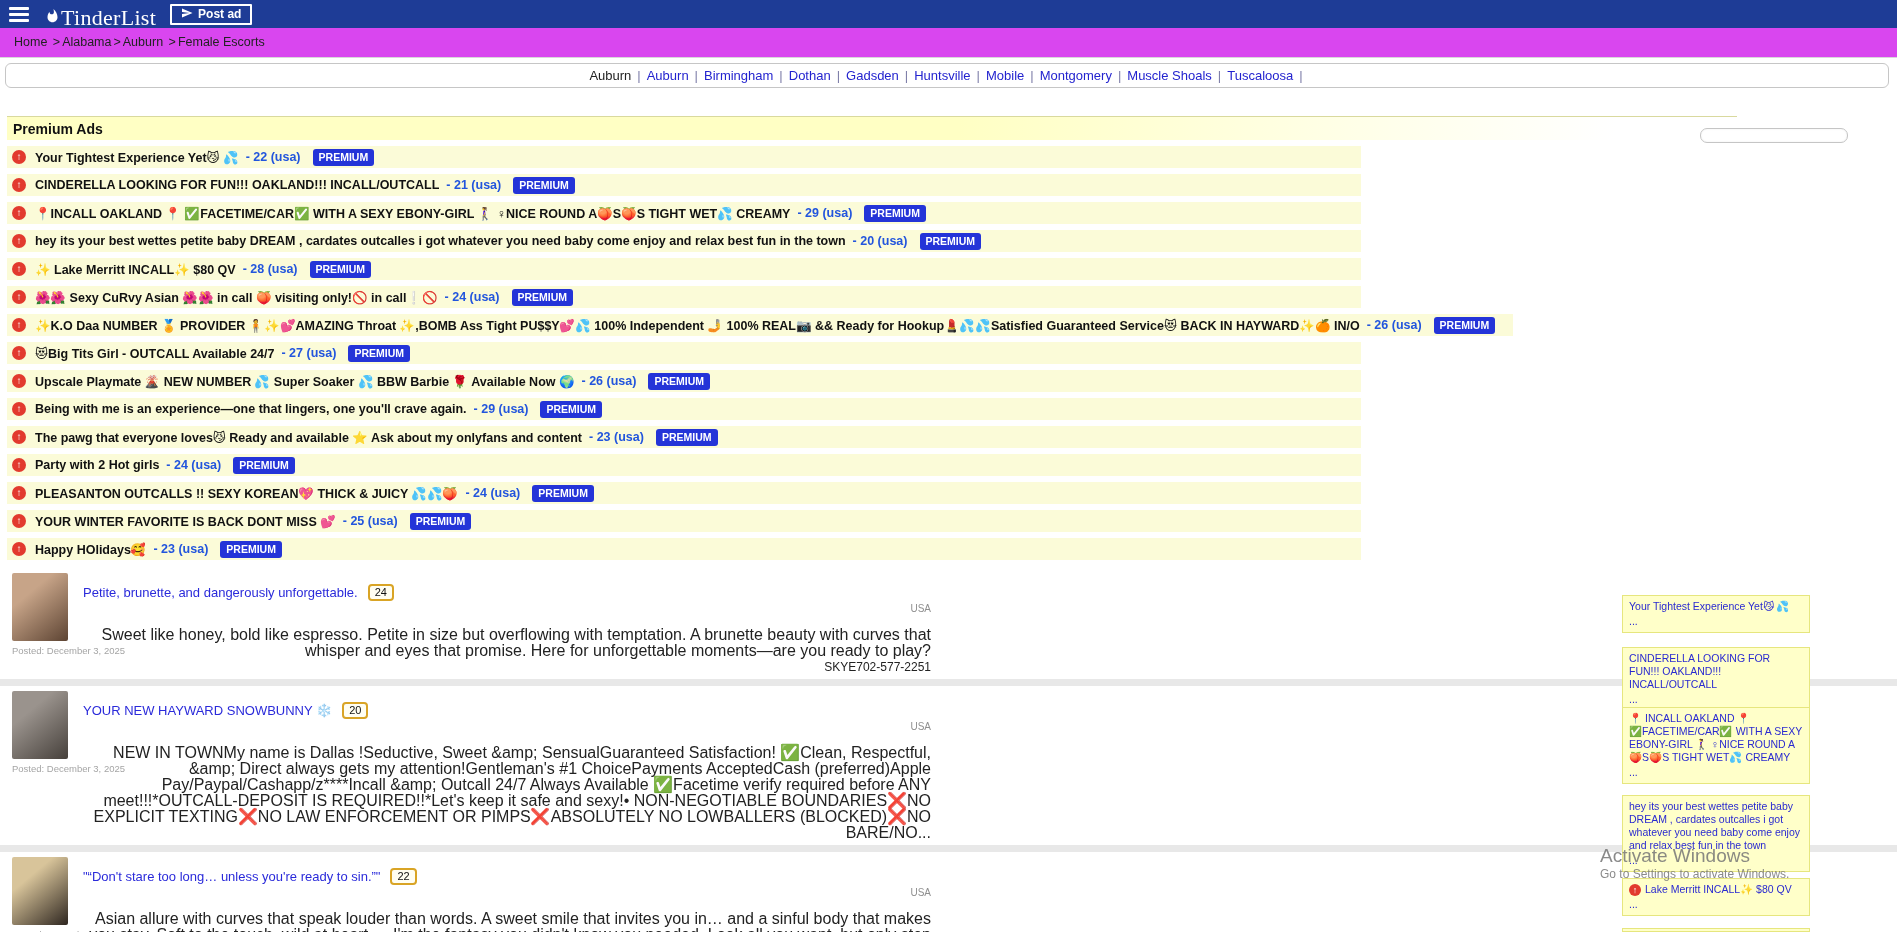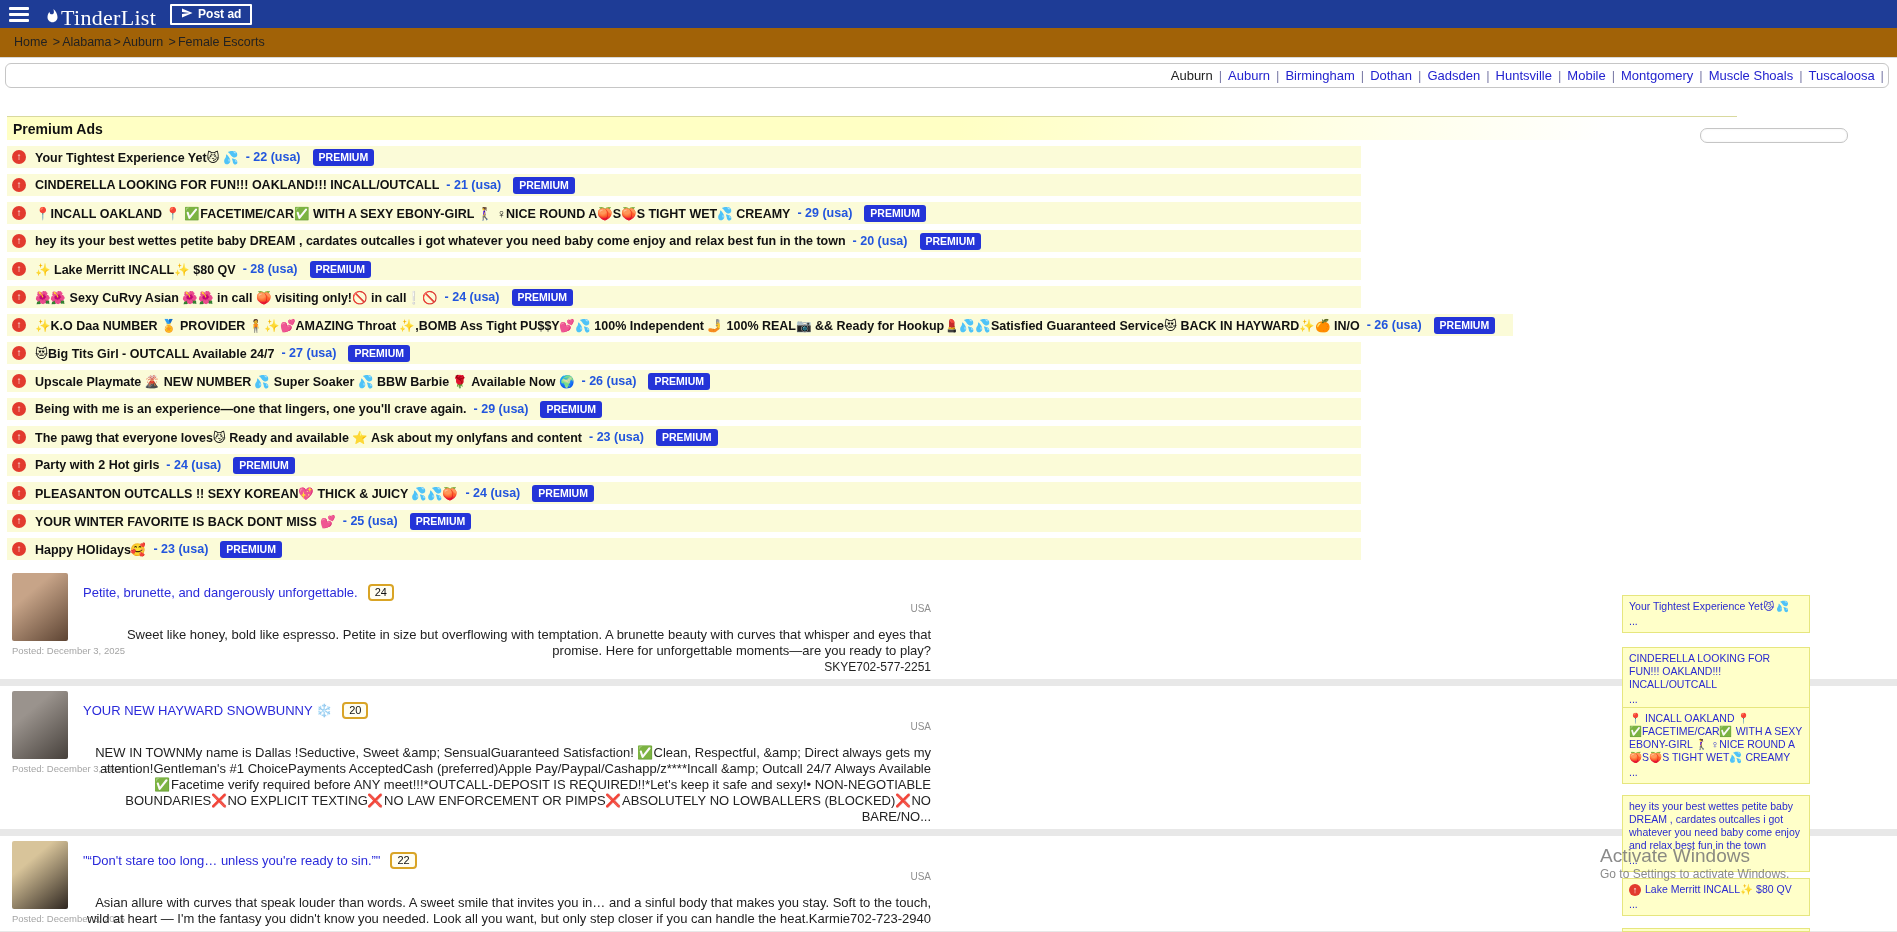--- a/index.html
+++ b/index.html
@@ -11,28 +11,28 @@
   .hamburger{width:20px;display:flex;flex-direction:column;gap:3px;cursor:pointer;}
   .hamburger i{height:3px;background:#fff;border-radius:1px;display:block;}
   .brand{display:flex;align-items:center;margin-left:16px;color:#fff;text-decoration:none;
          font-family:"Liberation Serif","DejaVu Serif",serif;font-size:22px;letter-spacing:.3px;margin-top:8px;}
   .brand svg{margin-right:1px;}
   .postad{margin-left:14px;display:flex;align-items:center;gap:5px;background:transparent;border:2px solid #fff;
           border-radius:1px;color:#fff;font-weight:bold;font-size:12px;height:21px;padding:0 9px;cursor:pointer;
           font-family:inherit;}
 
   
-  .breadcrumb{position:absolute;top:28px;left:0;right:0;height:30px;background:#a16207;border-bottom:1px solid #d8d8d8;
+  .breadcrumb{position:absolute;top:28px;left:0;right:0;height:30px;background:#d946ef;border-bottom:1px solid #d8d8d8;
               line-height:29px;padding-left:14px;font-size:12.5px;color:#222;box-sizing:border-box;}
   .breadcrumb a{color:#222;text-decoration:none;}
   .bsep{margin:0 2px;color:#222;}
 
   
   .citybox{position:absolute;top:63px;left:5px;width:1884px;height:25px;border:1px solid #c6c6c6;border-radius:6px;
-           text-align:right;line-height:23px;font-size:13px;box-sizing:border-box;background:#fff;}
+           text-align:center;line-height:23px;font-size:13px;box-sizing:border-box;background:#fff;}
   .city{color:#2323cf;text-decoration:none;margin:0 2px;}
   .city.current{color:#222;}
   .citysep{color:#7d7da8;margin:0 4px;}
 
   
   .premium{position:absolute;top:116px;left:7px;}
   .pband{width:1730px;height:24px;line-height:24px;font-weight:bold;font-size:14px;color:#111;padding-left:6px;
          box-sizing:border-box;border-top:1px solid #d9d99e;
          background:linear-gradient(to right,#ffffc4 0%,#ffffc4 55%,rgba(255,255,196,0) 93%);}
   .prow{display:flex;align-items:center;height:22px;margin-top:6px;background:#fbfbd8;min-width:1354px;
@@ -51,21 +51,21 @@
   .listing{display:flex;background:#fff;border-bottom:7px solid #e8e8e8;padding:5px 0 0 12px;}
   .thumbcol{flex:none;width:56px;}
   .thumb{width:56px;height:68px;border-radius:2px;display:block;}
   .posted{font-size:9.5px;color:#a5a5a5;margin-top:4px;white-space:nowrap;line-height:11px;}
   .lcontent{margin-left:15px;padding-top:11px;padding-bottom:4px;text-align:right;}
   .trow{display:flex;align-items:center;}
   .ltitle{color:#2a2ada;font-size:13px;text-decoration:none;}
   .agebadge{margin-left:10px;border:2px solid #d9a425;border-radius:4px;background:#fffef2;color:#111;
             font-size:11px;line-height:13px;padding:0 5px;}
   .lloc{font-size:10px;color:#8f8f8f;margin-top:2px;}
-  .lbody{margin-top:13px;font-size:13px;color:#222;line-height:16px;max-width:848px;}
+  .lbody{margin-top:13px;font-size:16px;color:#222;line-height:16px;max-width:848px;}
   .lphone{font-size:12px;color:#222;line-height:16px;}
 
   
   .sidebar{position:absolute;top:595px;left:1622px;width:188px;height:337px;z-index:2;}
   .sbox{position:absolute;left:0;width:188px;box-sizing:border-box;background:#ffffc9;border:1px solid #e6e67e;
         padding:4px 6px;font-size:10.5px;line-height:13px;}
   .stitle{color:#2a2ad0;text-decoration:none;display:inline;}
   .sdots{color:#2a2ad0;margin-top:2px;}
   .sarrow{display:inline-block;width:12px;height:12px;border-radius:50%;background:#e23a2e;color:#fff;font-size:9px;
           line-height:12px;text-align:center;font-weight:bold;margin-right:4px;vertical-align:middle;}

